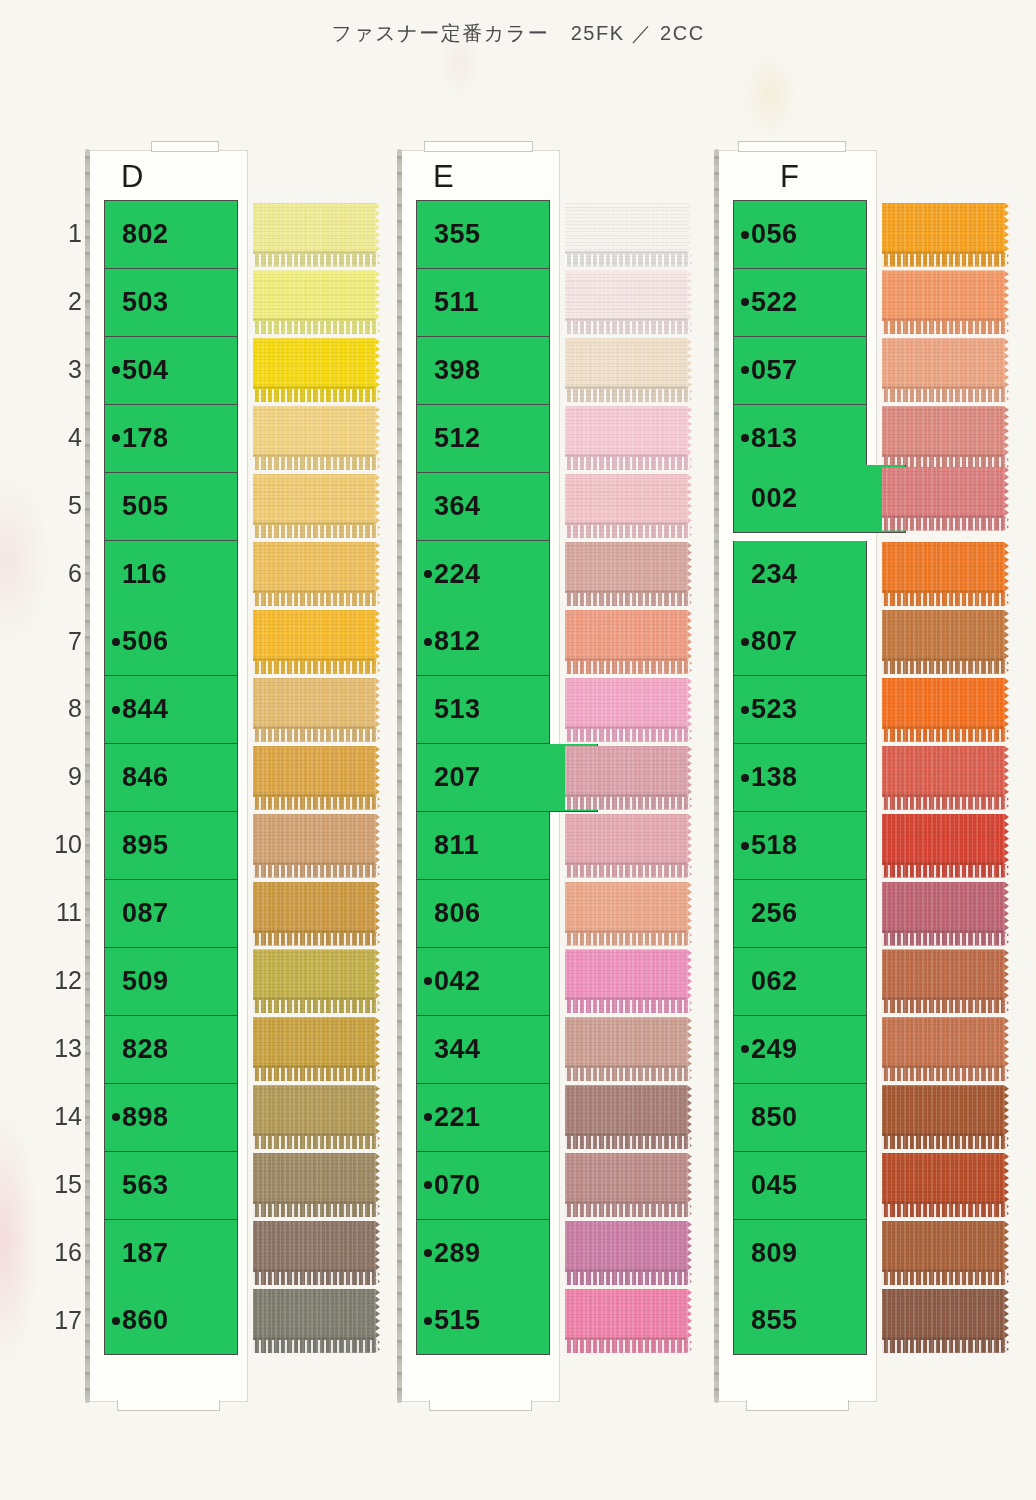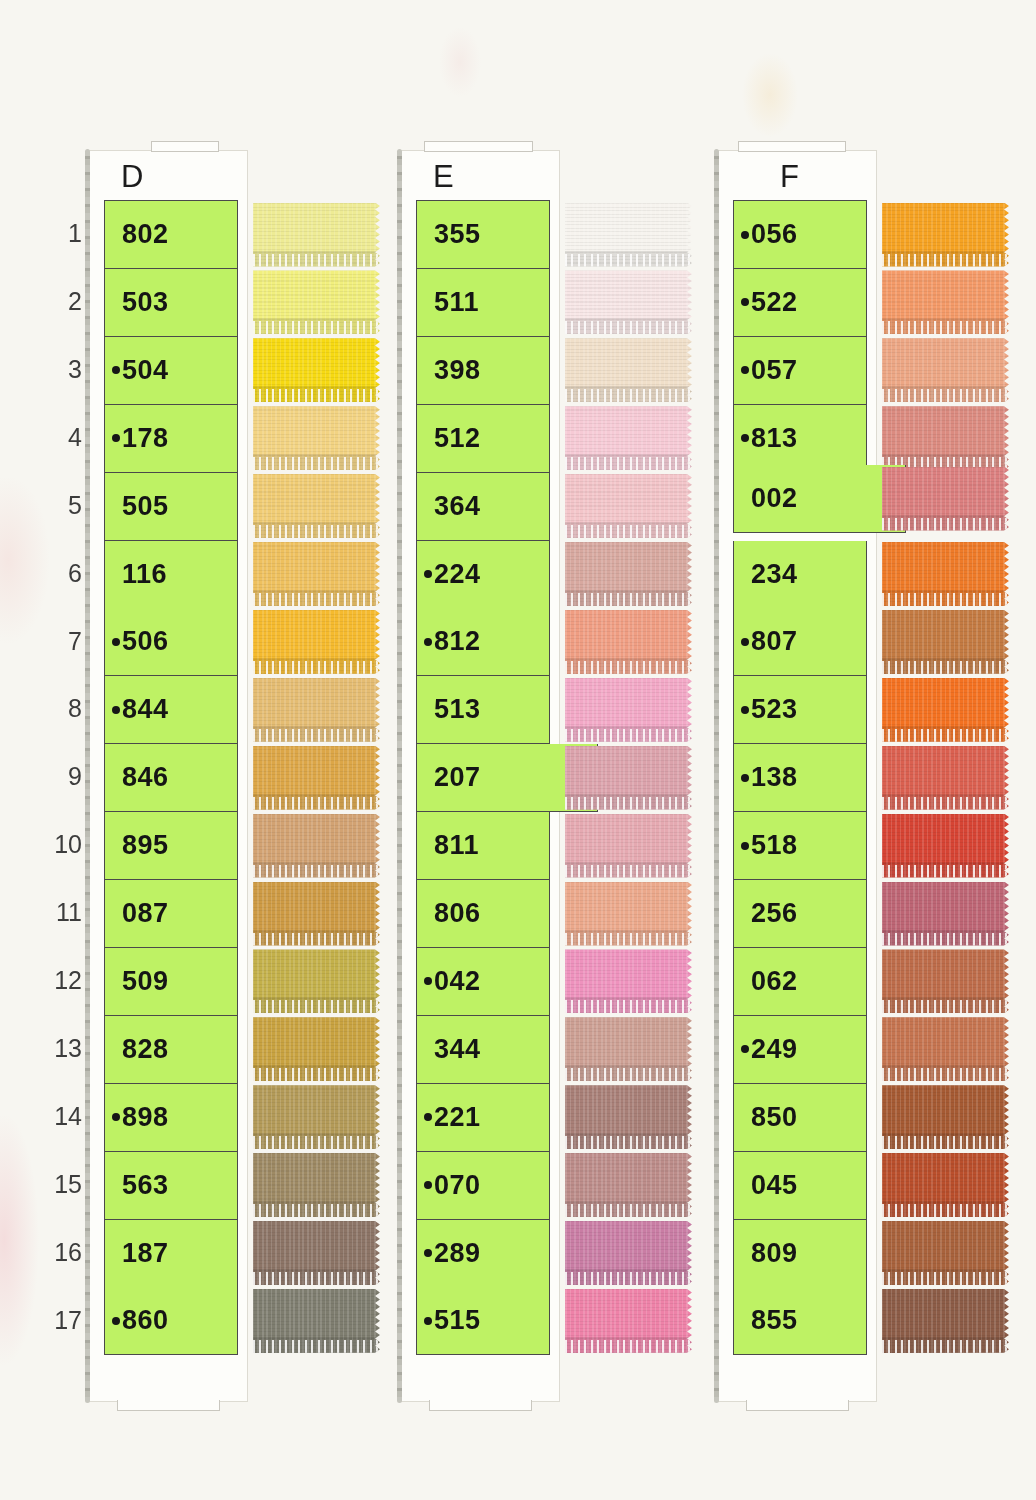--- a/index.html
+++ b/index.html
@@ -53,21 +53,21 @@
   .card-f .tab.top{left:20px;width:106px;}
   .card-letter{
     position:absolute;top:8px;left:32px;
     font-size:31px;color:#1c1c1c;
   }
   .card-f .card-letter{left:62px;}
   .rows{position:absolute;left:15px;top:49px;width:134px;border-top:1.5px solid #4a4a4a;}
   .row{position:absolute;left:0;width:100%;height:68px;}
   .code-cell{
     position:absolute;inset:0;
-    background:#bef264;
+    background:#22c55e;
     border-left:1.5px solid #4a4a4a;
     border-right:1.5px solid #4a4a4a;
     border-bottom:1.5px solid #4a4a4a;
     display:flex;align-items:center;
     padding-left:17px;box-sizing:border-box;
   }
   .dot{
     position:absolute;left:7px;top:50%;margin-top:-4px;
     width:8px;height:8px;border-radius:50%;background:#161616;
   }
@@ -93,20 +93,21 @@
     position:absolute;left:0;right:0;bottom:0;height:13px;
     background:
       repeating-linear-gradient(90deg, rgba(255,255,255,.85) 0 2px, rgba(255,255,255,.05) 2px 6.5px),
       linear-gradient(rgba(0,0,0,.10), rgba(0,0,0,.10));
   }
 </style>
 </head>
 <body>
 
 <div class="page">
+  <div class="title">ファスナー定番カラー　25FK ／ 2CC</div>
 
   <div class="row-numbers" id="row-numbers">
       <div class="rownum" style="top: 199.6px;">1</div>
       <div class="rownum" style="top: 267.5px;">2</div>
       <div class="rownum" style="top: 335.4px;">3</div>
       <div class="rownum" style="top: 403.3px;">4</div>
       <div class="rownum" style="top: 471.2px;">5</div>
       <div class="rownum" style="top: 539.1px;">6</div>
       <div class="rownum" style="top: 607px;">7</div>
       <div class="rownum" style="top: 674.9px;">8</div>

